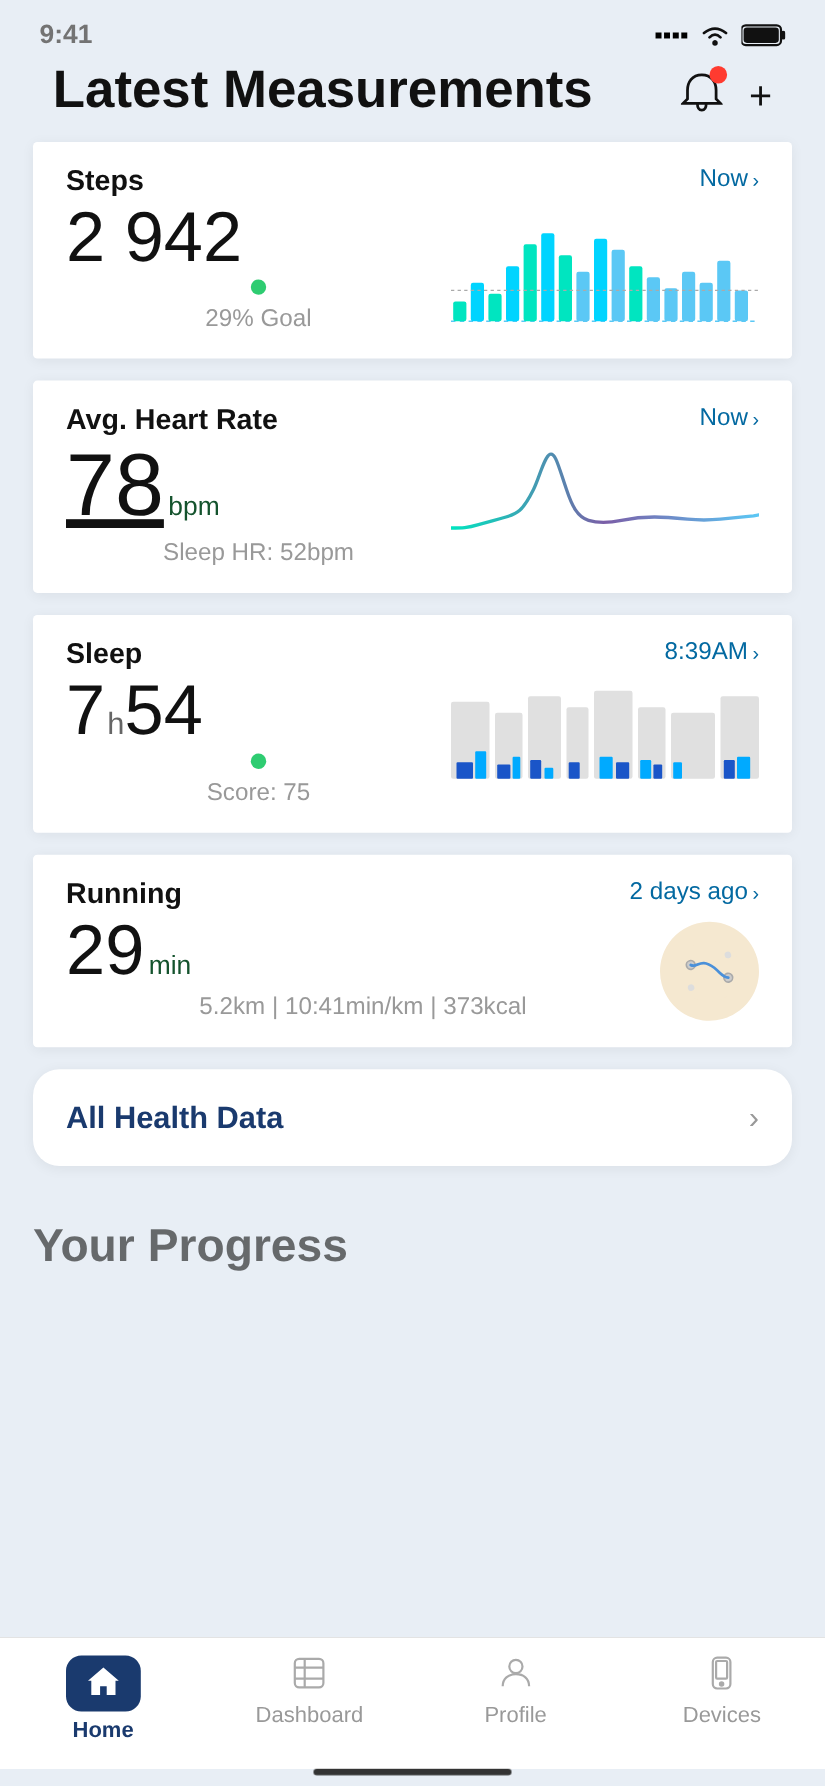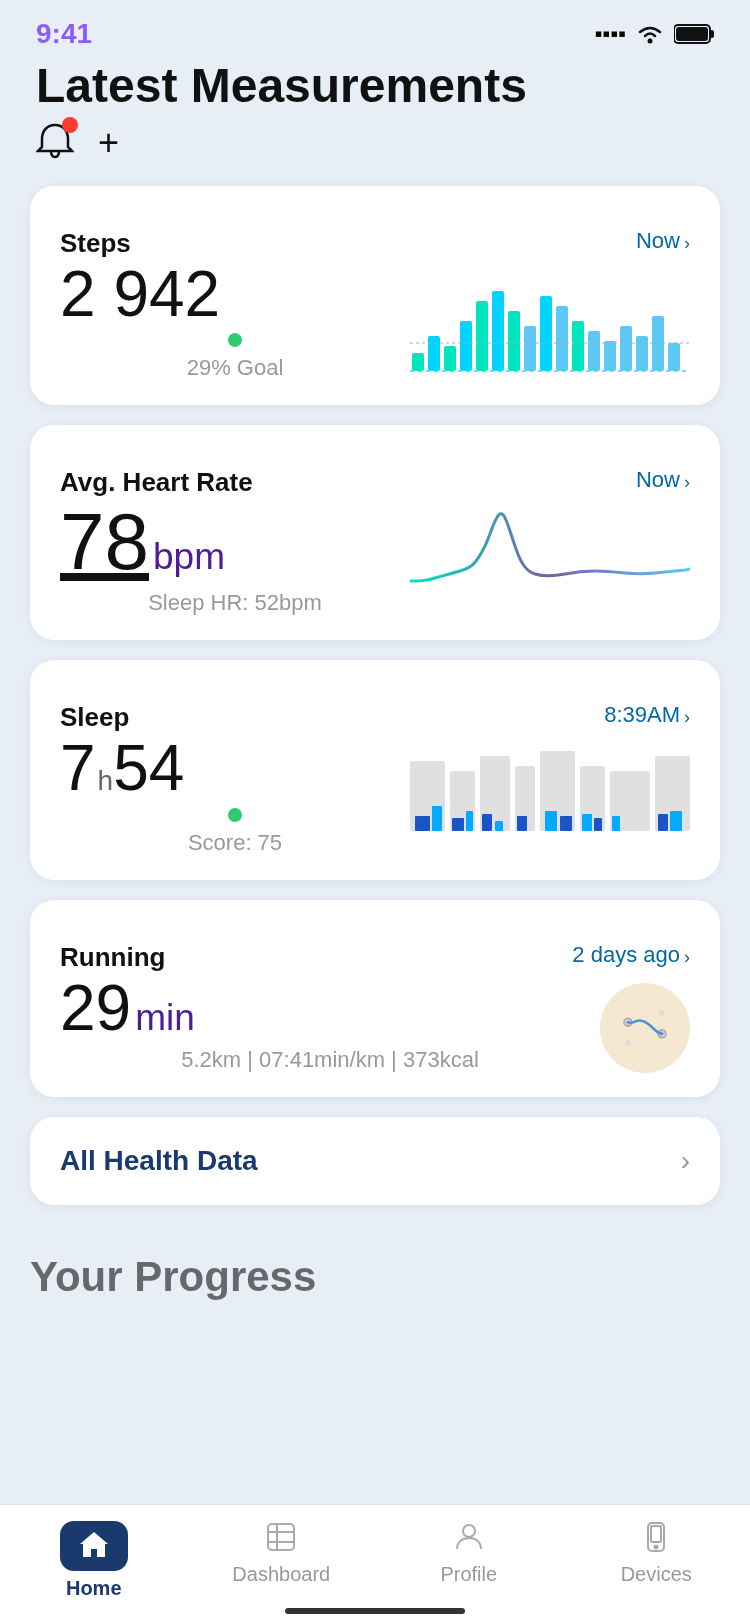--- a/index.html
+++ b/index.html
@@ -14,37 +14,36 @@
     }
 
     
     .status-bar {
       display: flex;
       justify-content: space-between;
       align-items: center;
       padding: 18px 36px 10px;
     }
     .status-time {
-      font-size: 28px;
+      font-size: 24px;
       font-weight: 600;
-      color: #8b5cf6;
+      color: #737373;
     }
     .status-icons {
       display: flex;
       align-items: center;
       gap: 10px;
     }
 
     
     .header {
       display: flex;
       justify-content: space-between;
       align-items: flex-start;
-      padding: 0 36px 20px;
-      flex-direction: column;
+      padding: 0 48px 20px;
     }
     .page-title {
       font-size: 48px;
       font-weight: 800;
       color: #111;
       line-height: 1.1;
     }
     .header-actions {
       display: flex;
       align-items: center;
@@ -78,22 +77,22 @@
 
     
     .cards-container {
       padding: 0 30px;
       display: flex;
       flex-direction: column;
       gap: 20px;
     }
     .card {
       background: #fff;
-      border-radius: 24px;
-      padding: 42px 30px 24px;
+      border-radius: 4px;
+      padding: 20px 30px 24px;
       position: relative;
       box-shadow: 0 2px 12px rgba(0,0,0,0.06);
     }
     .card-header {
       display: flex;
       justify-content: space-between;
       align-items: flex-start;
     }
     .card-title {
       font-size: 26px;
@@ -107,22 +106,22 @@
       align-items: flex-end;
       gap: 4px;
     }
     .card-value-big {
       font-size: 64px;
       font-weight: 300;
       color: #111;
       line-height: 1.1;
     }
     .card-value-unit {
-      font-size: 37px;
-      color: #4c1d95;
+      font-size: 24px;
+      color: #14532d;
     }
     .card-sub {
       font-size: 22px;
       color: #999;
       margin-top: 4px;
       display: flex;
       align-items: center;
       gap: 8px;
       flex-direction: column;
     }
@@ -191,21 +190,21 @@
     }
     .progress-title {
       font-size: 42px;
       font-weight: 800;
       color: #111;
     }
 
     
     .bottom-nav {
       position: fixed;
-      bottom: 0;
+      bottom: 16px;
       left: 0;
       width: 750px;
       background: #fff;
       border-top: 1px solid #e0e0e0;
       display: flex;
       justify-content: space-around;
       align-items: flex-start;
       padding: 16px 0 0;
       height: 120px;
     }
@@ -422,21 +421,21 @@
         <span>2 days ago</span>
         <span style="font-size:18px;">›</span>
       </span>
     </div>
     <div class="card-content">
       <div class="card-left">
         <div style="display:flex;align-items:baseline;gap:4px;">
           <span class="card-value-big">29</span>
           <span class="card-value-unit">min</span>
         </div>
-        <div class="card-sub">5.2km | 07:41min/km | 373kcal</div>
+        <div class="card-sub">5.2km | 10:41min/km | 373kcal</div>
       </div>
       <div class="running-icon">
 
         <svg width="60" height="60" viewBox="0 0 60 60">
           <circle cx="30" cy="30" r="28" fill="#f5e8d0"></circle>
           <circle cx="15" cy="20" r="4" fill="#ccc" stroke="#aaa" stroke-width="1.5"></circle>
           <circle cx="45" cy="40" r="4" fill="#ccc" stroke="#aaa" stroke-width="1.5"></circle>
           <path d="M15,20 C20,25 25,15 35,28 C40,35 40,38 45,40" fill="none" stroke="#4a90d9" stroke-width="2.5" stroke-linecap="round"></path>
           <circle cx="10" cy="40" r="3" fill="#ddd"></circle>
           <circle cx="50" cy="20" r="3" fill="#ddd"></circle>

